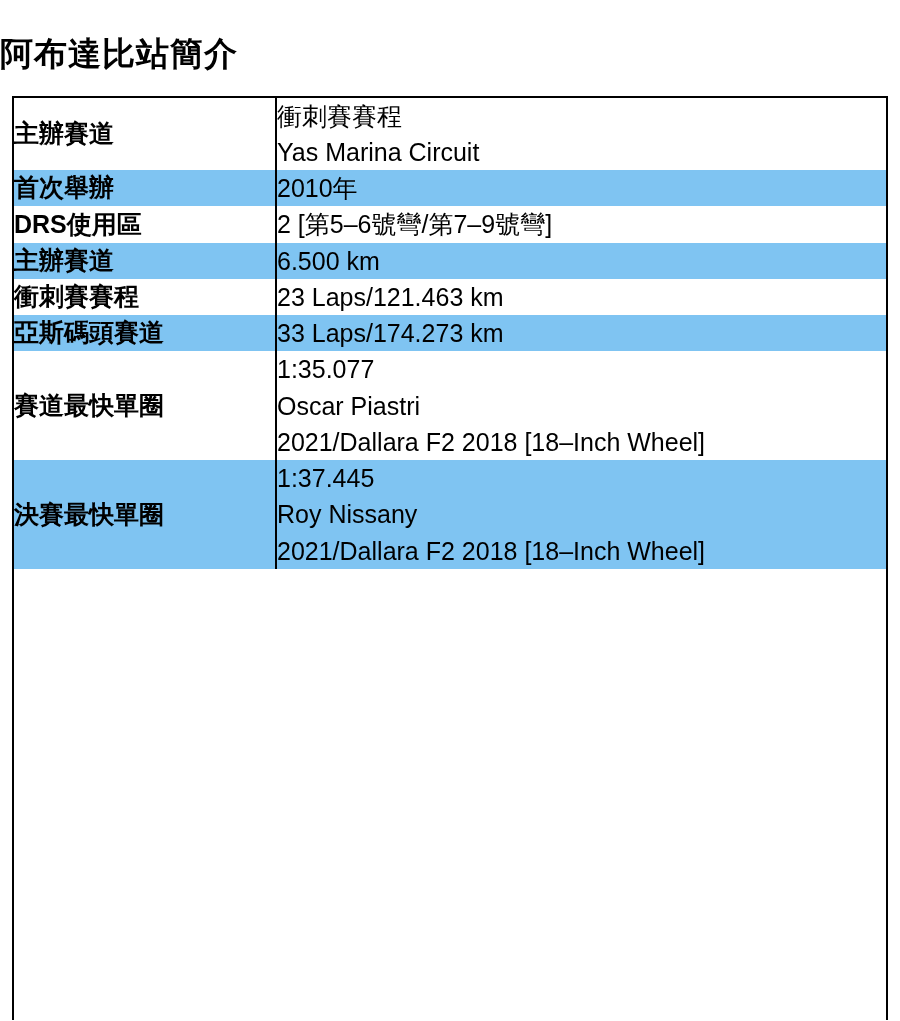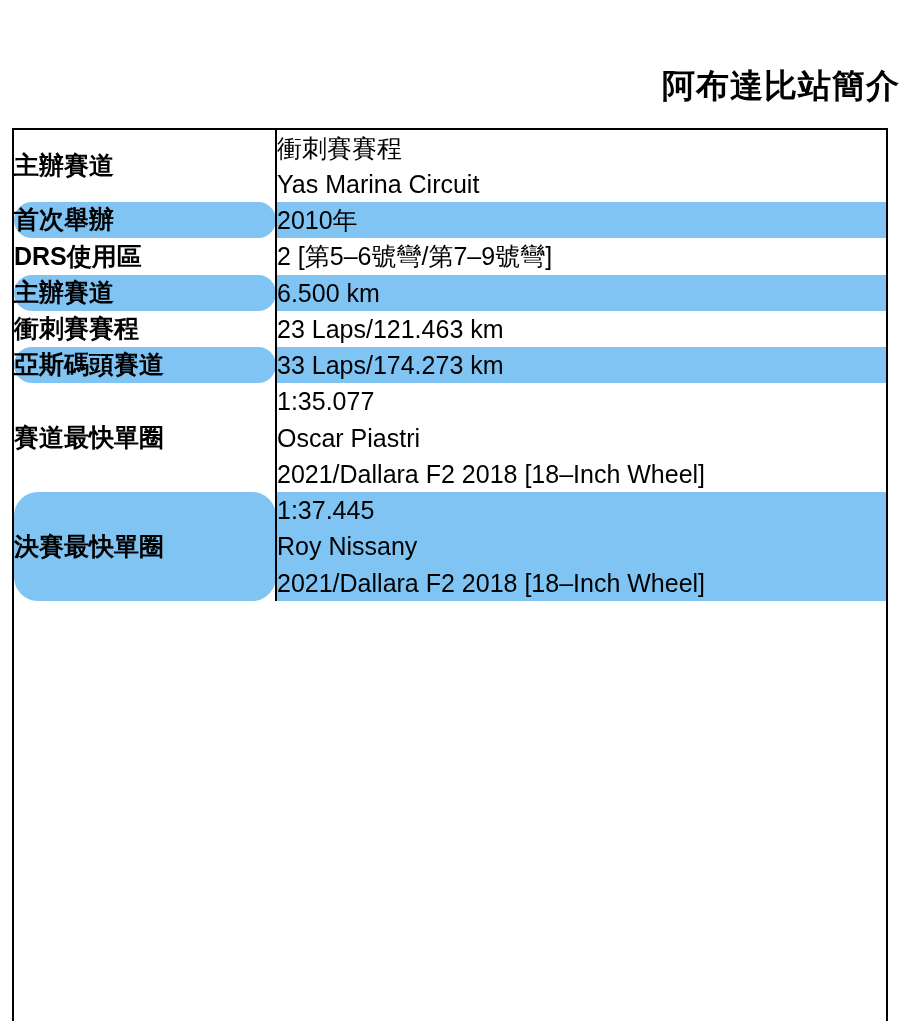--- a/index.html
+++ b/index.html
@@ -14,28 +14,27 @@
     color: #000000;
     overflow: hidden;
   }
   .page {
     width: 900px;
     height: 1021px;
     position: relative;
     box-sizing: border-box;
   }
   .title {
-    text-align: right;
+    text-align: left;
     font-size: 33px;
     font-weight: bold;
     letter-spacing: 1px;
-    padding-top: 46px;
+    padding-top: 34px;
     padding-bottom: 22px;
     line-height: 1.2;
-    margin-top: 20px;
   }
   .table-wrap {
     margin: 0 12px;
     border: 2px solid #000000;
     border-bottom: none;
     box-sizing: border-box;
     height: 924px;
     overflow: hidden;
   }
   table.info {
@@ -54,21 +53,20 @@
     padding: 0;
   }
   td.label {
     width: 262px;
     font-size: 25px;
     font-weight: bold;
     padding: 14px 0 14px 22px;
     box-sizing: border-box;
     border-right: 2px solid #000000;
     line-height: 1.35;
-    border-radius: 24px;
   }
   td.value {
     font-size: 25px;
     font-weight: normal;
     padding: 14px 10px 14px 16px;
     box-sizing: border-box;
     line-height: 1.45;
   }
   .value-line {
     display: block;

